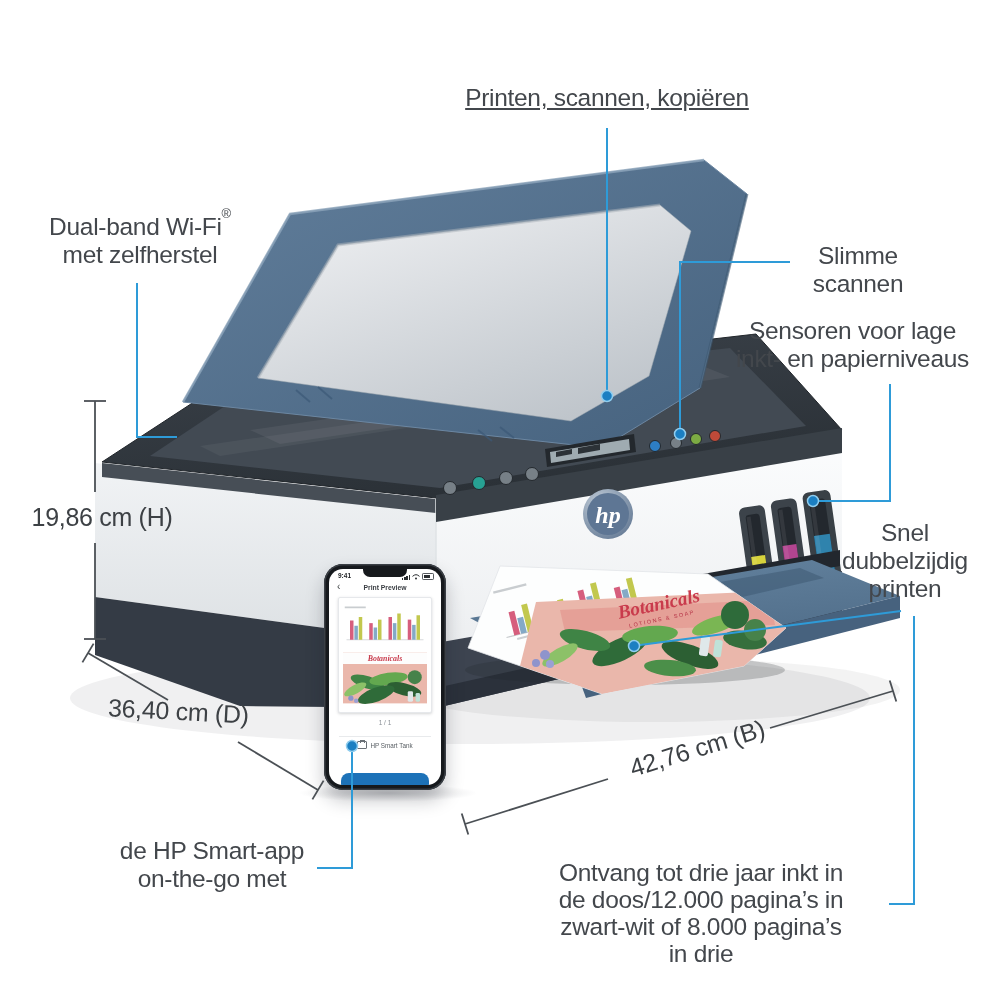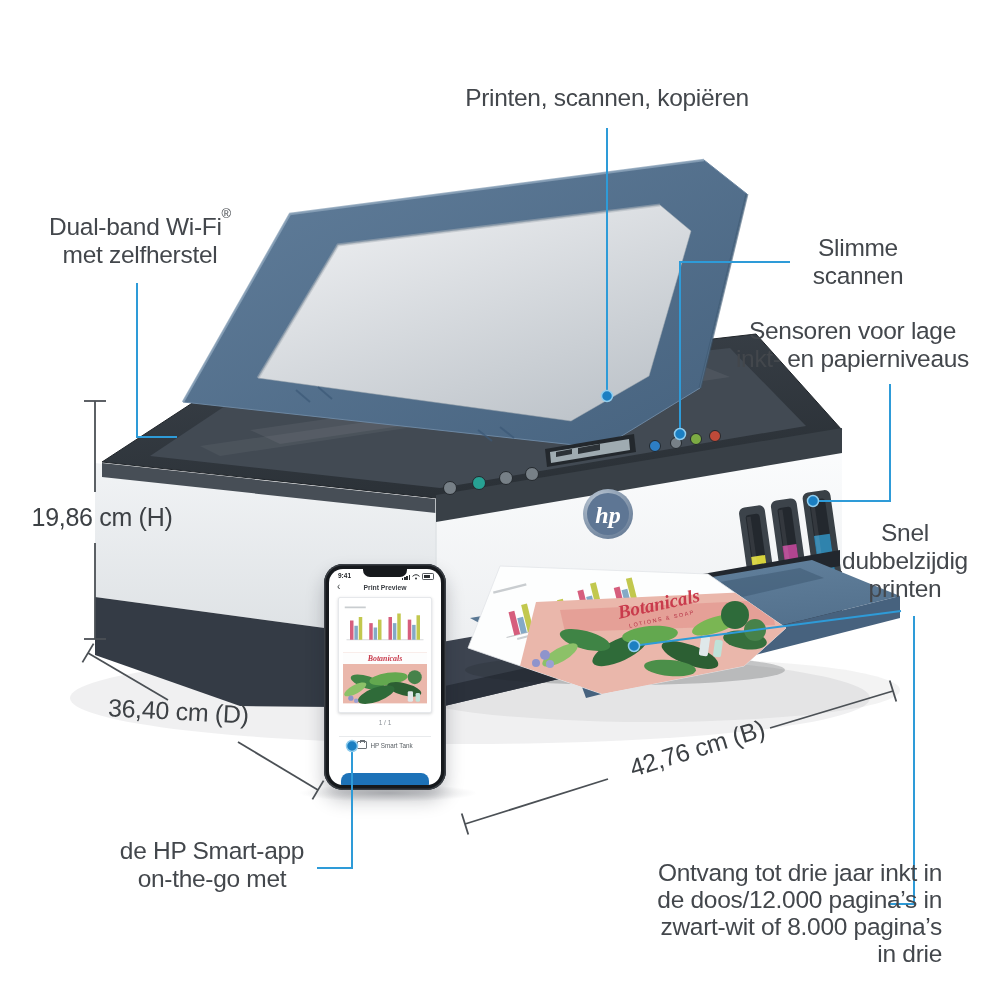--- a/index.html
+++ b/index.html
@@ -336,51 +336,51 @@
       </g>
       <g>
         <path d="M461.7,813.5 L468.3,834.5"></path>
           <path d="M465,824 L608,779"></path>
         <path d="M770,728 L893,691"></path>
           <path d="M889.7,680.5 L896.3,701.5"></path>
       </g>
     </g>
   </svg>
 
-  <div class="callout" style="left:407px;top:84px;width:400px;">
+  <div class="callout" style="left:407px;top:84px;width:400px;text-decoration:underline;">
     <div>Printen, scannen, kopiëren</div>
   </div>
 
   <div class="callout" style="left:-2px;top:213px;width:284px;">
     <div><span>Dual-band Wi-Fi</span><sup class="reg">®</sup></div>
     <div>met zelfherstel</div>
   </div>
 
-  <div class="callout" style="left:758px;top:234px;width:200px;">
+  <div class="callout" style="left:758px;top:242px;width:200px;">
     <div>Slimme</div>
     <div>scannen</div>
   </div>
 
   <div class="callout" style="left:700px;top:317px;width:305px;">
     <div>Sensoren voor lage</div>
     <div>inkt- en papierniveaus</div>
   </div>
 
   <div class="callout" style="left:805px;top:519px;width:200px;">
     <div>Snel</div>
     <div>dubbelzijdig</div>
     <div>printen</div>
   </div>
 
   <div class="callout" style="left:62px;top:837px;width:300px;">
     <div>de HP Smart-app</div>
     <div>on-the-go met</div>
   </div>
 
-  <div class="callout" style="left:542px;top:859px;width:400px;line-height:27px;text-align:right;">
+  <div class="callout" style="left:501px;top:859px;width:400px;line-height:27px;">
     <div>Ontvang tot drie jaar inkt in</div>
     <div>de doos/12.000 pagina’s in</div>
     <div>zwart-wit of 8.000 pagina’s</div>
     <div>in drie</div>
   </div>
 
   <div class="dimlabel" style="left:22px;top:503px;width:160px;">19,86 cm (H)</div>
   <div class="dimlabel" style="left:96px;top:697px;width:165px;transform:rotate(3deg);">36,40 cm (D)</div>
   <div class="dimlabel" style="left:592px;top:734px;width:210px;transform:rotate(-17deg);">42,76 cm (B)</div>
 

